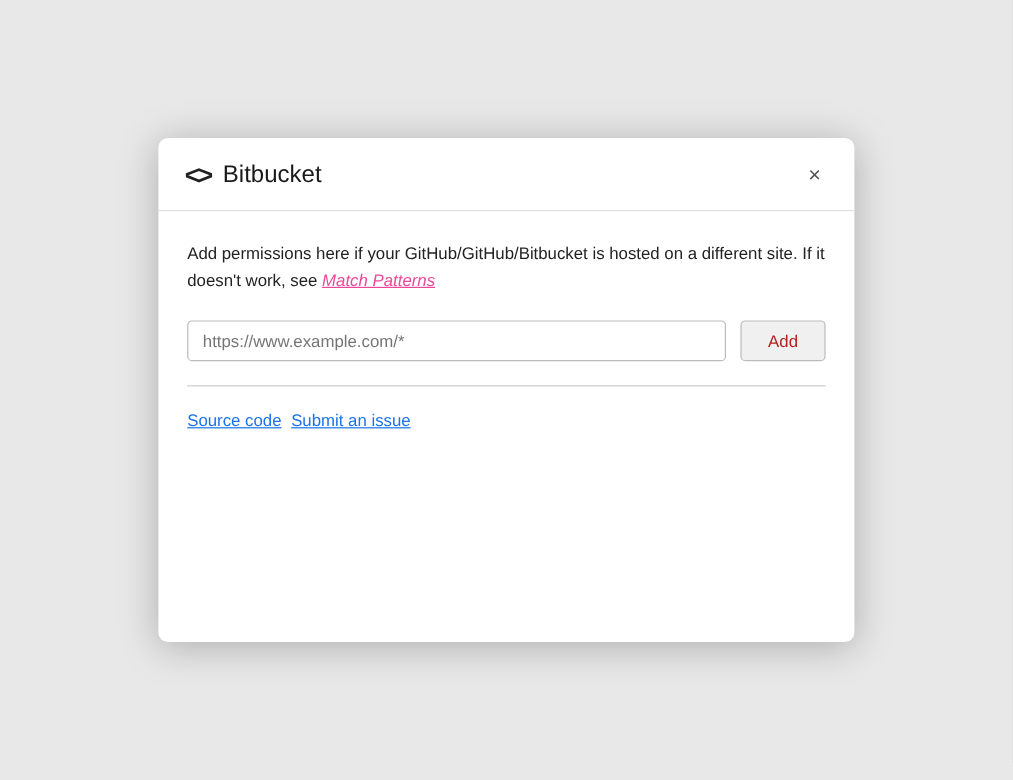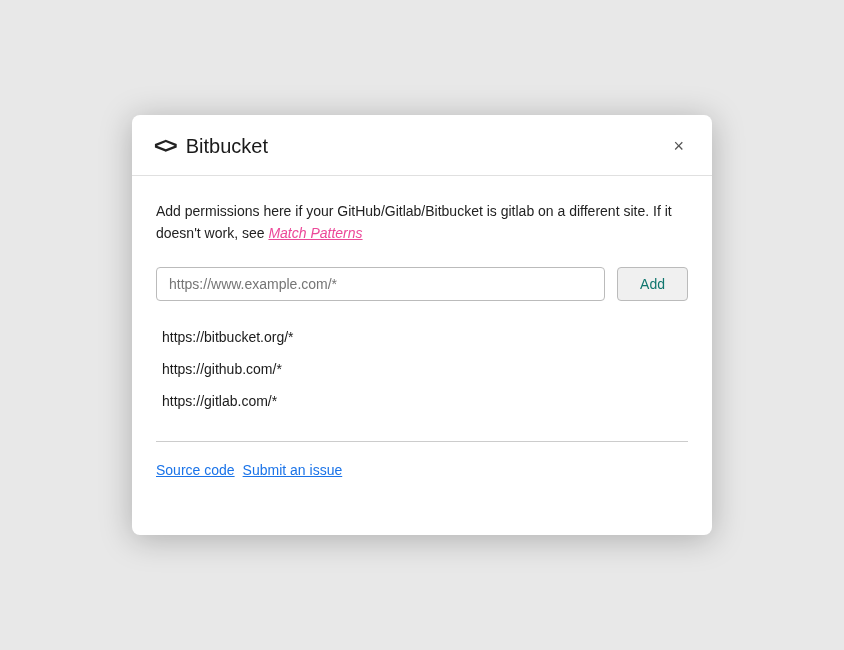--- a/index.html
+++ b/index.html
@@ -116,21 +116,21 @@
       outline: none;
     }
 
     .add-button {
       padding: 8px 22px;
       font-size: 14px;
       background: #f0f0f0;
       border: 1px solid #bbb;
       border-radius: 4px;
       cursor: pointer;
-      color: #0f766e;
+      color: #b91c1c;
       font-weight: 500;
     }
 
     .permissions-list {
       margin-bottom: 24px;
     }
 
     .permission-item {
       font-size: 14px;
       color: #1a1a1a;
@@ -173,33 +173,28 @@
       <div class="header-left">
         <span class="code-icon">&lt;&gt;</span>
         <span class="dialog-title">Bitbucket</span>
       </div>
       <button class="close-button">×</button>
     </div>
 
     <div class="dialog-body">
 
       <p class="description">
-        <span>Add permissions here if your GitHub/Gitlab/Bitbucket is gitlab on a different site. If it doesn't work, see </span><a href="#">Match Patterns</a>
+        <span>Add permissions here if your GitHub/GitHub/Bitbucket is hosted on a different site. If it doesn't work, see </span><a href="#">Match Patterns</a>
       </p>
 
       <div class="input-row">
         <input class="url-input" type="text" placeholder="https://www.example.com/*" style="">
         <button class="add-button">Add</button>
       </div>
 
-      <div class="permissions-list">
-        <div class="permission-item">https://bitbucket.org/*</div>
-        <div class="permission-item">https://github.com/*</div>
-        <div class="permission-item">https://gitlab.com/*</div>
-      </div>
 
       <div class="divider"></div>
 
       <div class="footer-links">
         <button class="footer-link">Source code</button>
         <button class="footer-link">Submit an issue</button>
       </div>
 
     </div>
   </div>

